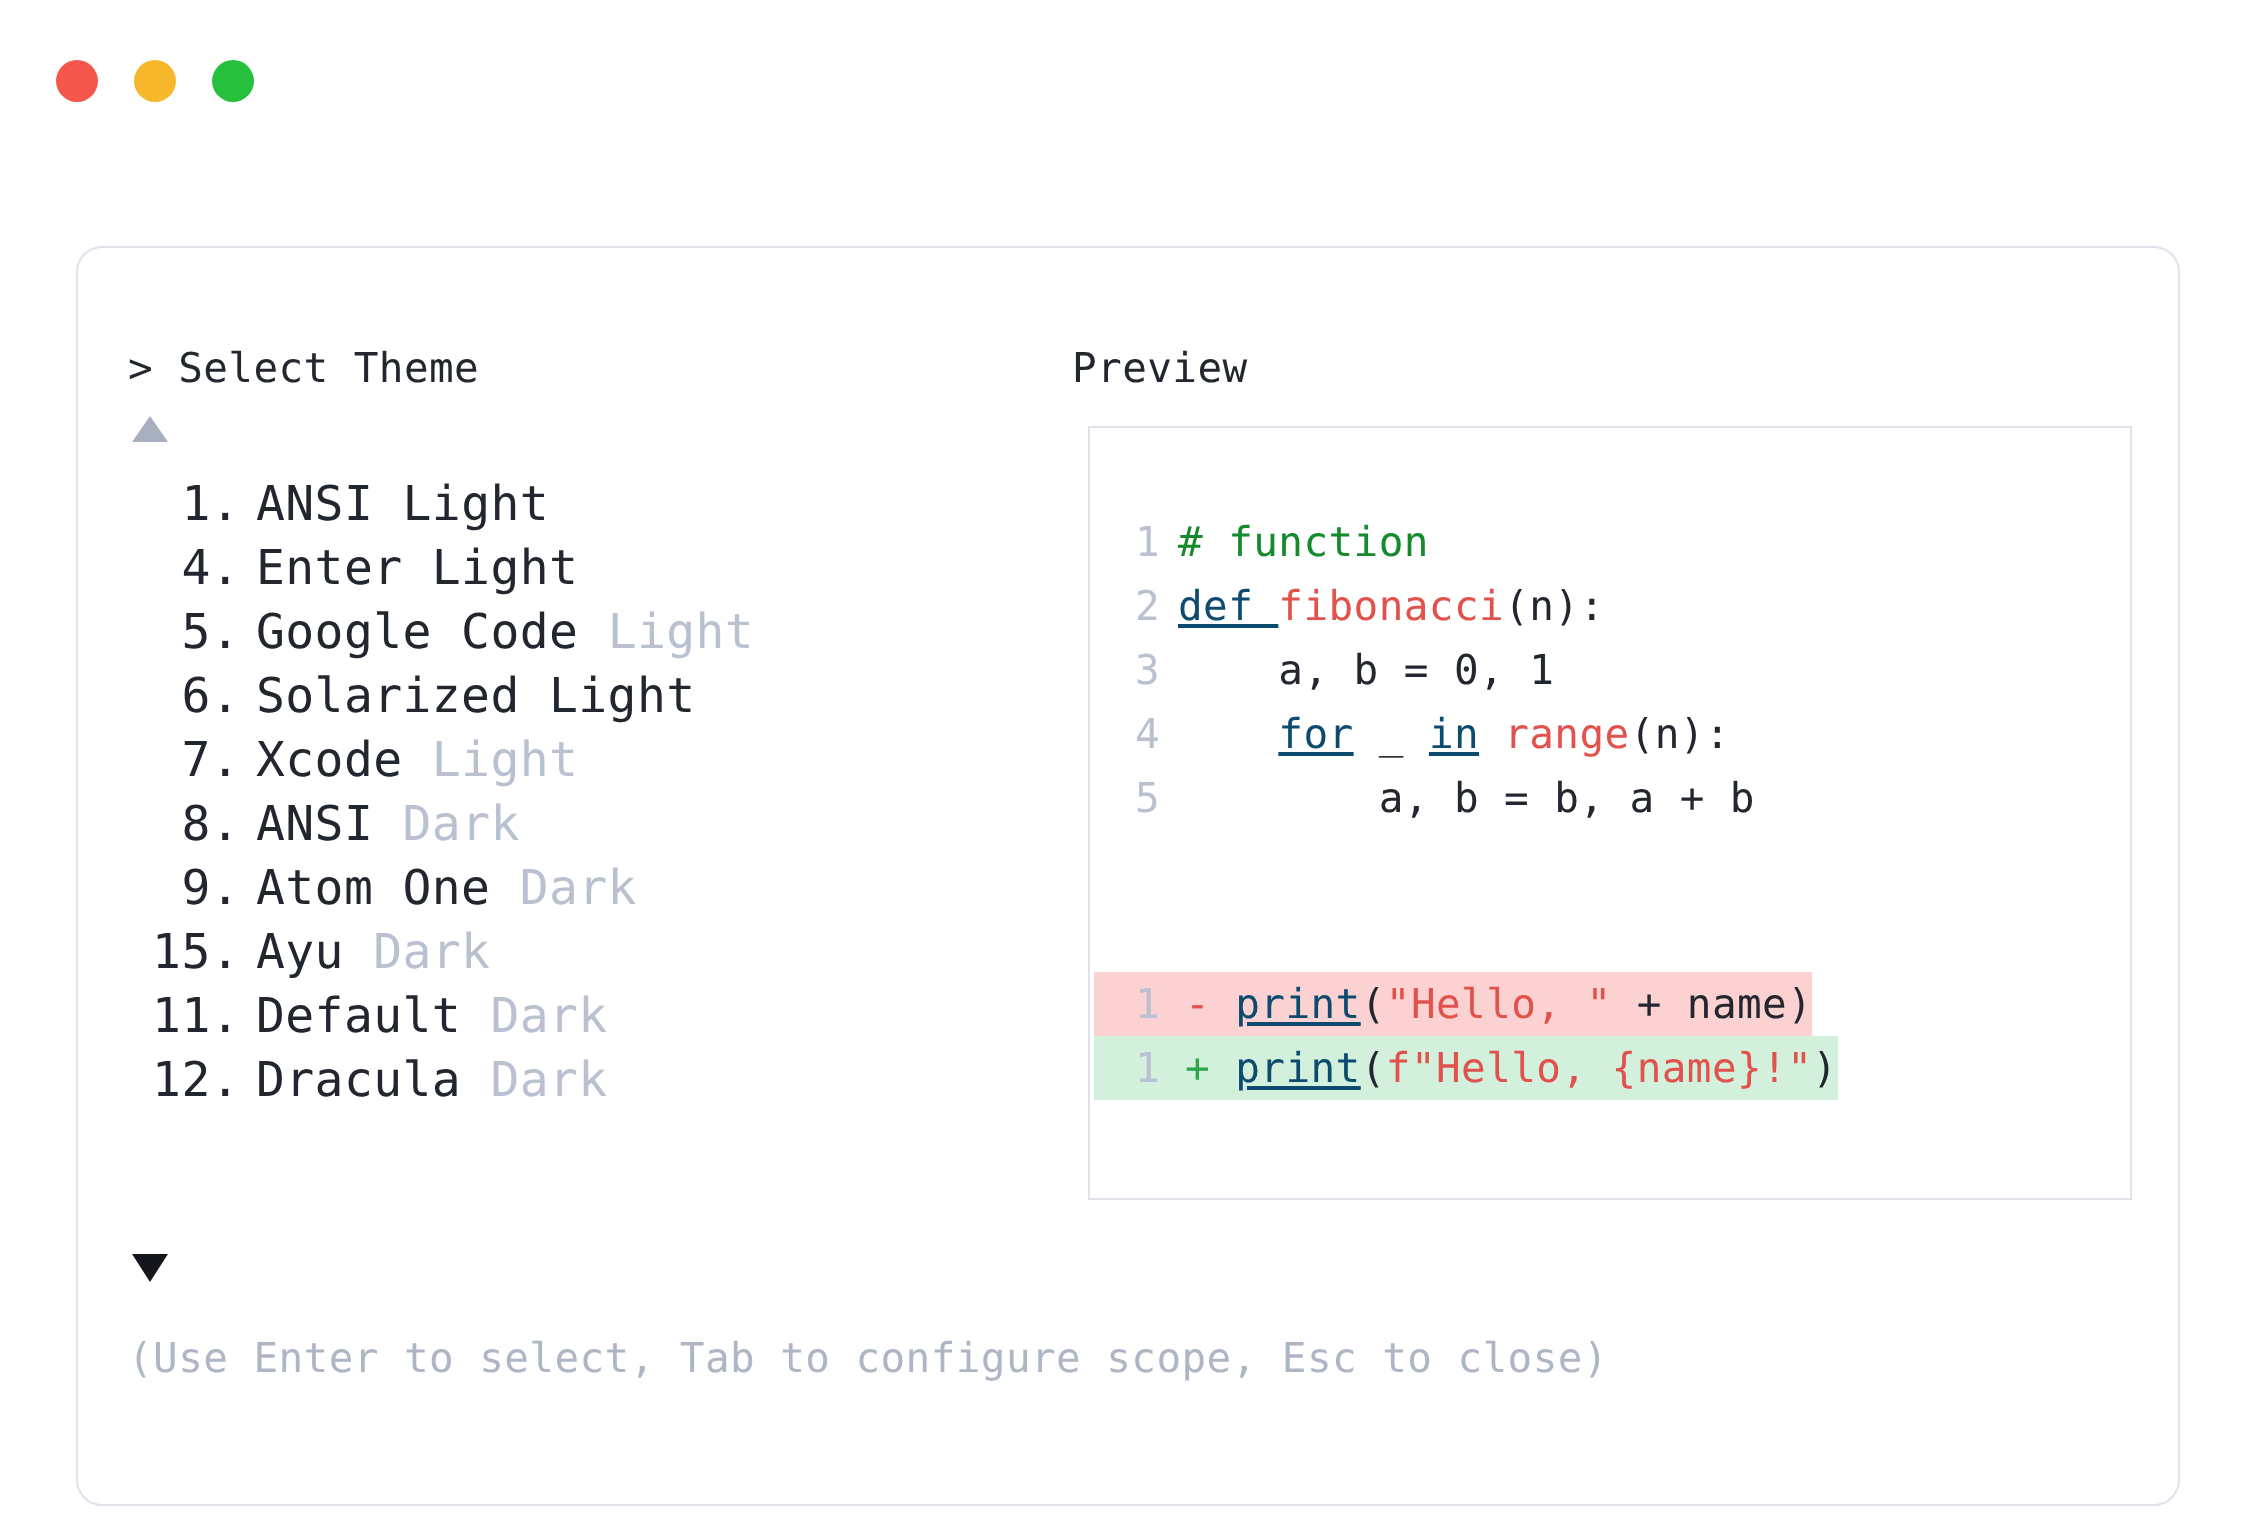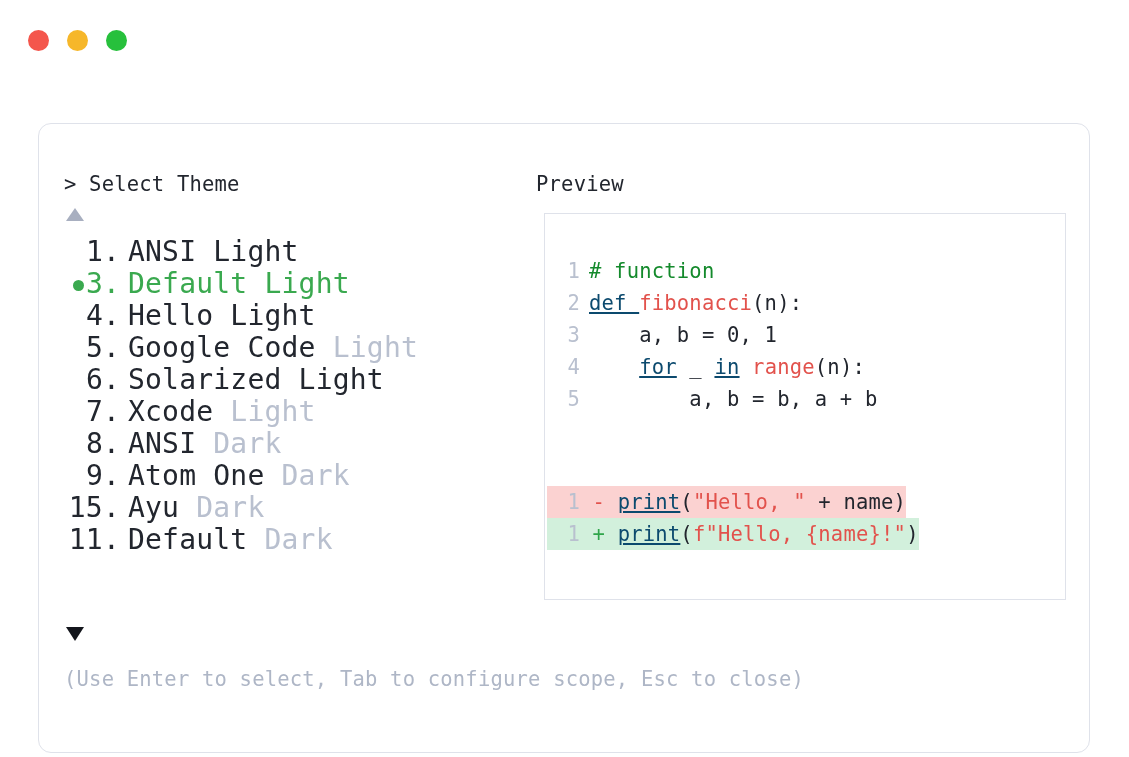--- a/index.html
+++ b/index.html
@@ -109,21 +109,21 @@
   #theme-list {
     position: absolute;
     left: 0;
     top: 112px;
     width: 455px;
   }
   .theme-row {
     position: relative;
     height: 32px;
     line-height: 32px;
-    font-size: 28px;
+    font-size: 24px;
     letter-spacing: 0.2px;
     white-space: pre;
     color: #22262e;
   }
   .row-bullet {
     position: absolute;
     left: 9px;
     top: 12px;
     width: 11px;
     height: 11px;
@@ -228,29 +228,29 @@
 <div id="app-panel">
 
   <div id="theme-column">
 
     <div id="prompt-header"><span>&gt; </span><span>Select Theme</span></div>
 
     <div id="scroll-up"></div>
 
     <div id="theme-list">
         <div class="theme-row"><span class="row-index">1.</span><span class="row-name">ANSI</span><span> </span><span class="row-variant">Light</span></div>
-        <div class="theme-row selected"><span class="row-bullet"></span><span class="row-index">3.</span><span class="row-name">Default</span><span> </span><span class="row-variant">Light</span></div>
-        <div class="theme-row"><span class="row-index">4.</span><span class="row-name">Hello</span><span> </span><span class="row-variant">Light</span></div>
+        <div class="theme-row"><span class="row-index">4.</span><span class="row-name">Enter</span><span> </span><span class="row-variant">Light</span></div>
         <div class="theme-row"><span class="row-index">5.</span><span class="row-name">Google Code</span><span> </span><span class="row-variant muted">Light</span></div>
         <div class="theme-row"><span class="row-index">6.</span><span class="row-name">Solarized</span><span> </span><span class="row-variant">Light</span></div>
         <div class="theme-row"><span class="row-index">7.</span><span class="row-name">Xcode</span><span> </span><span class="row-variant muted">Light</span></div>
         <div class="theme-row"><span class="row-index">8.</span><span class="row-name">ANSI</span><span> </span><span class="row-variant muted">Dark</span></div>
         <div class="theme-row"><span class="row-index">9.</span><span class="row-name">Atom One</span><span> </span><span class="row-variant muted">Dark</span></div>
         <div class="theme-row"><span class="row-index">15.</span><span class="row-name">Ayu</span><span> </span><span class="row-variant muted">Dark</span></div>
         <div class="theme-row"><span class="row-index">11.</span><span class="row-name">Default</span><span> </span><span class="row-variant muted">Dark</span></div>
+        <div class="theme-row"><span class="row-index">12.</span><span class="row-name">Dracula</span><span> </span><span class="row-variant muted">Dark</span></div>
       </div>
 
     <div id="scroll-down"></div>
 
   </div>
 
   <div id="preview-column">
 
     <div id="preview-header">Preview</div>
 

